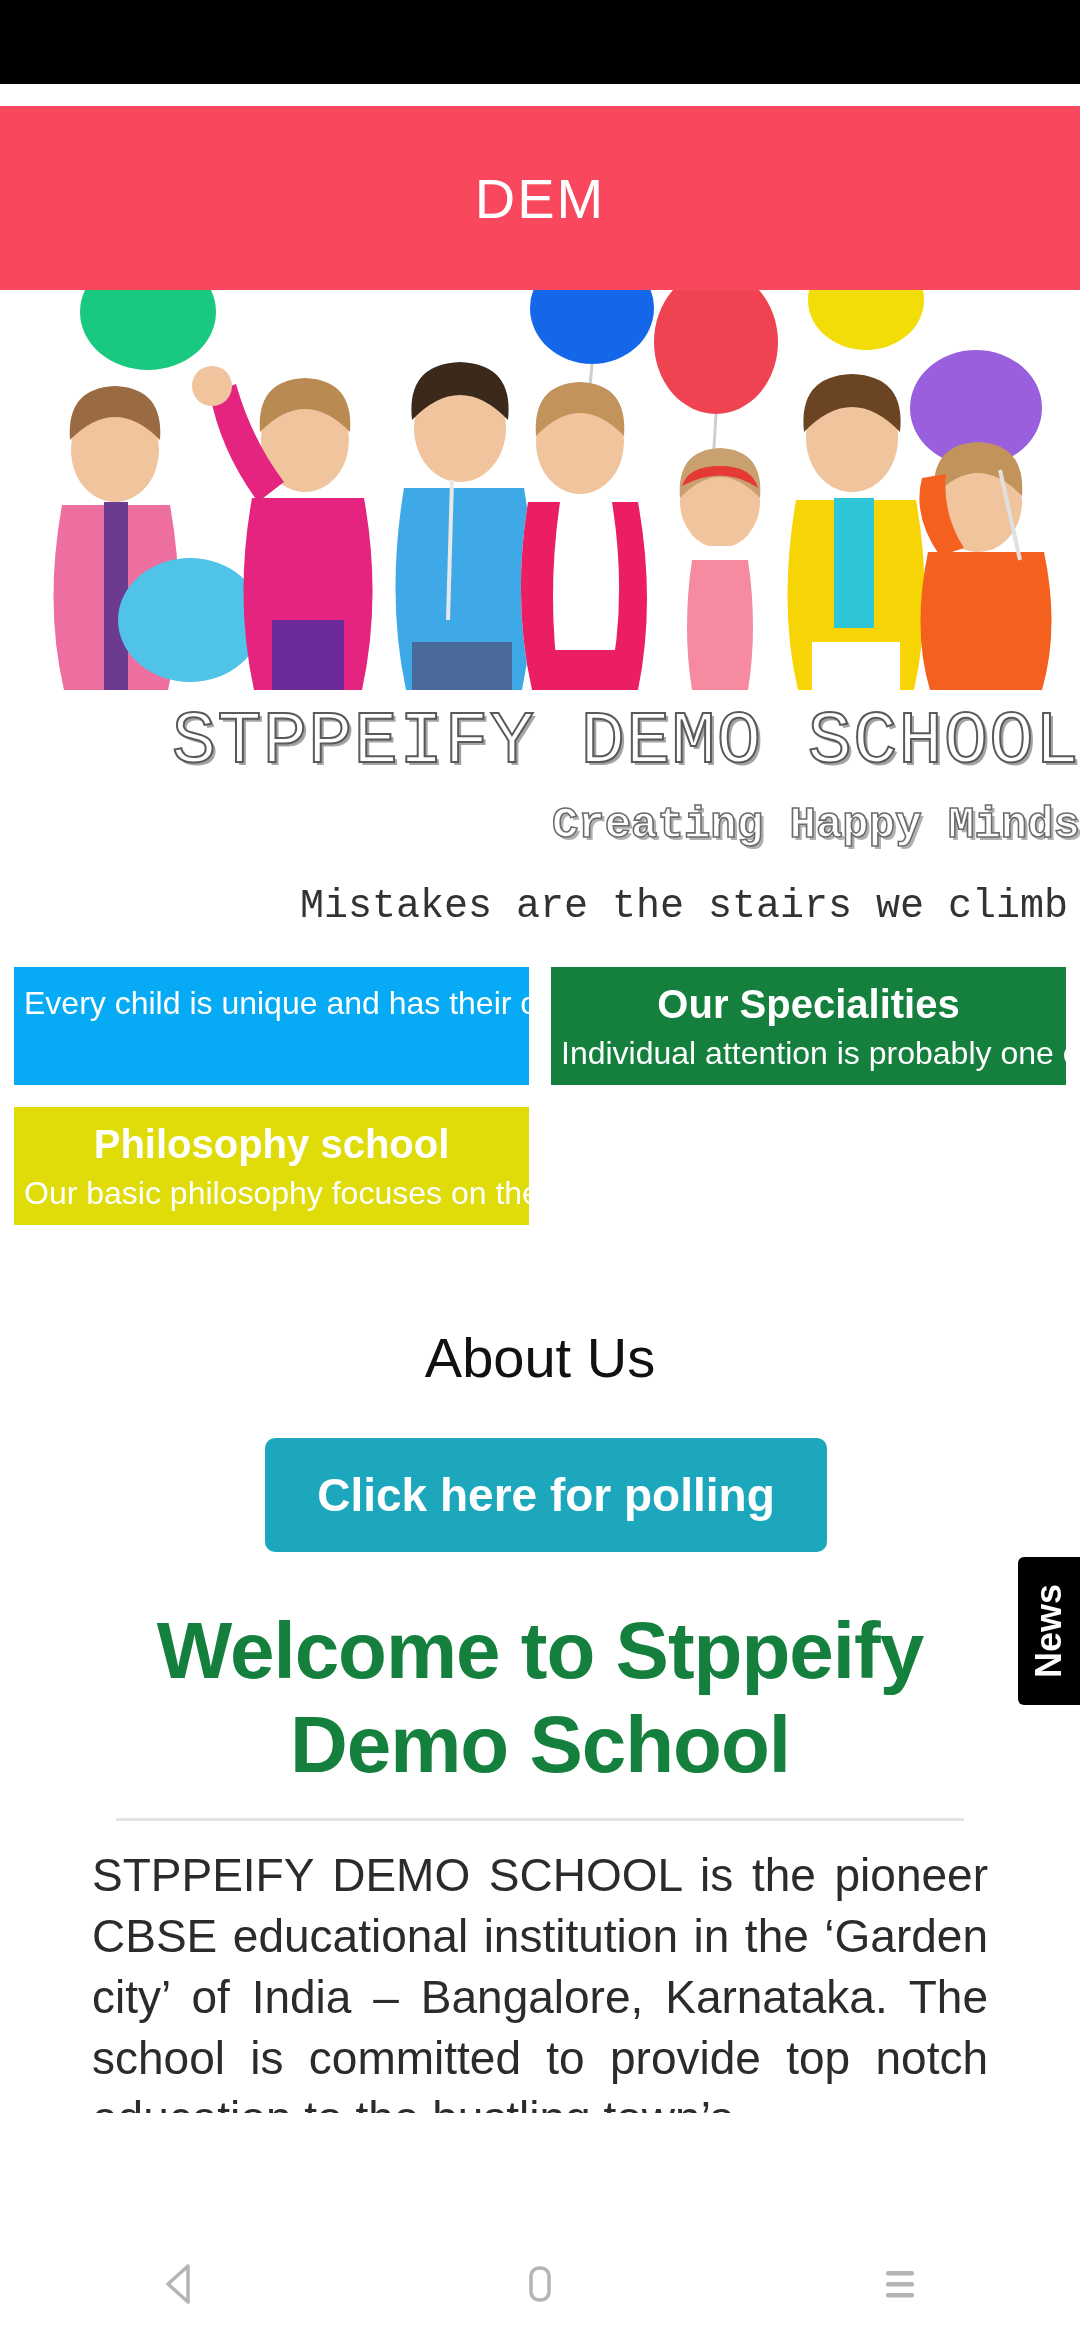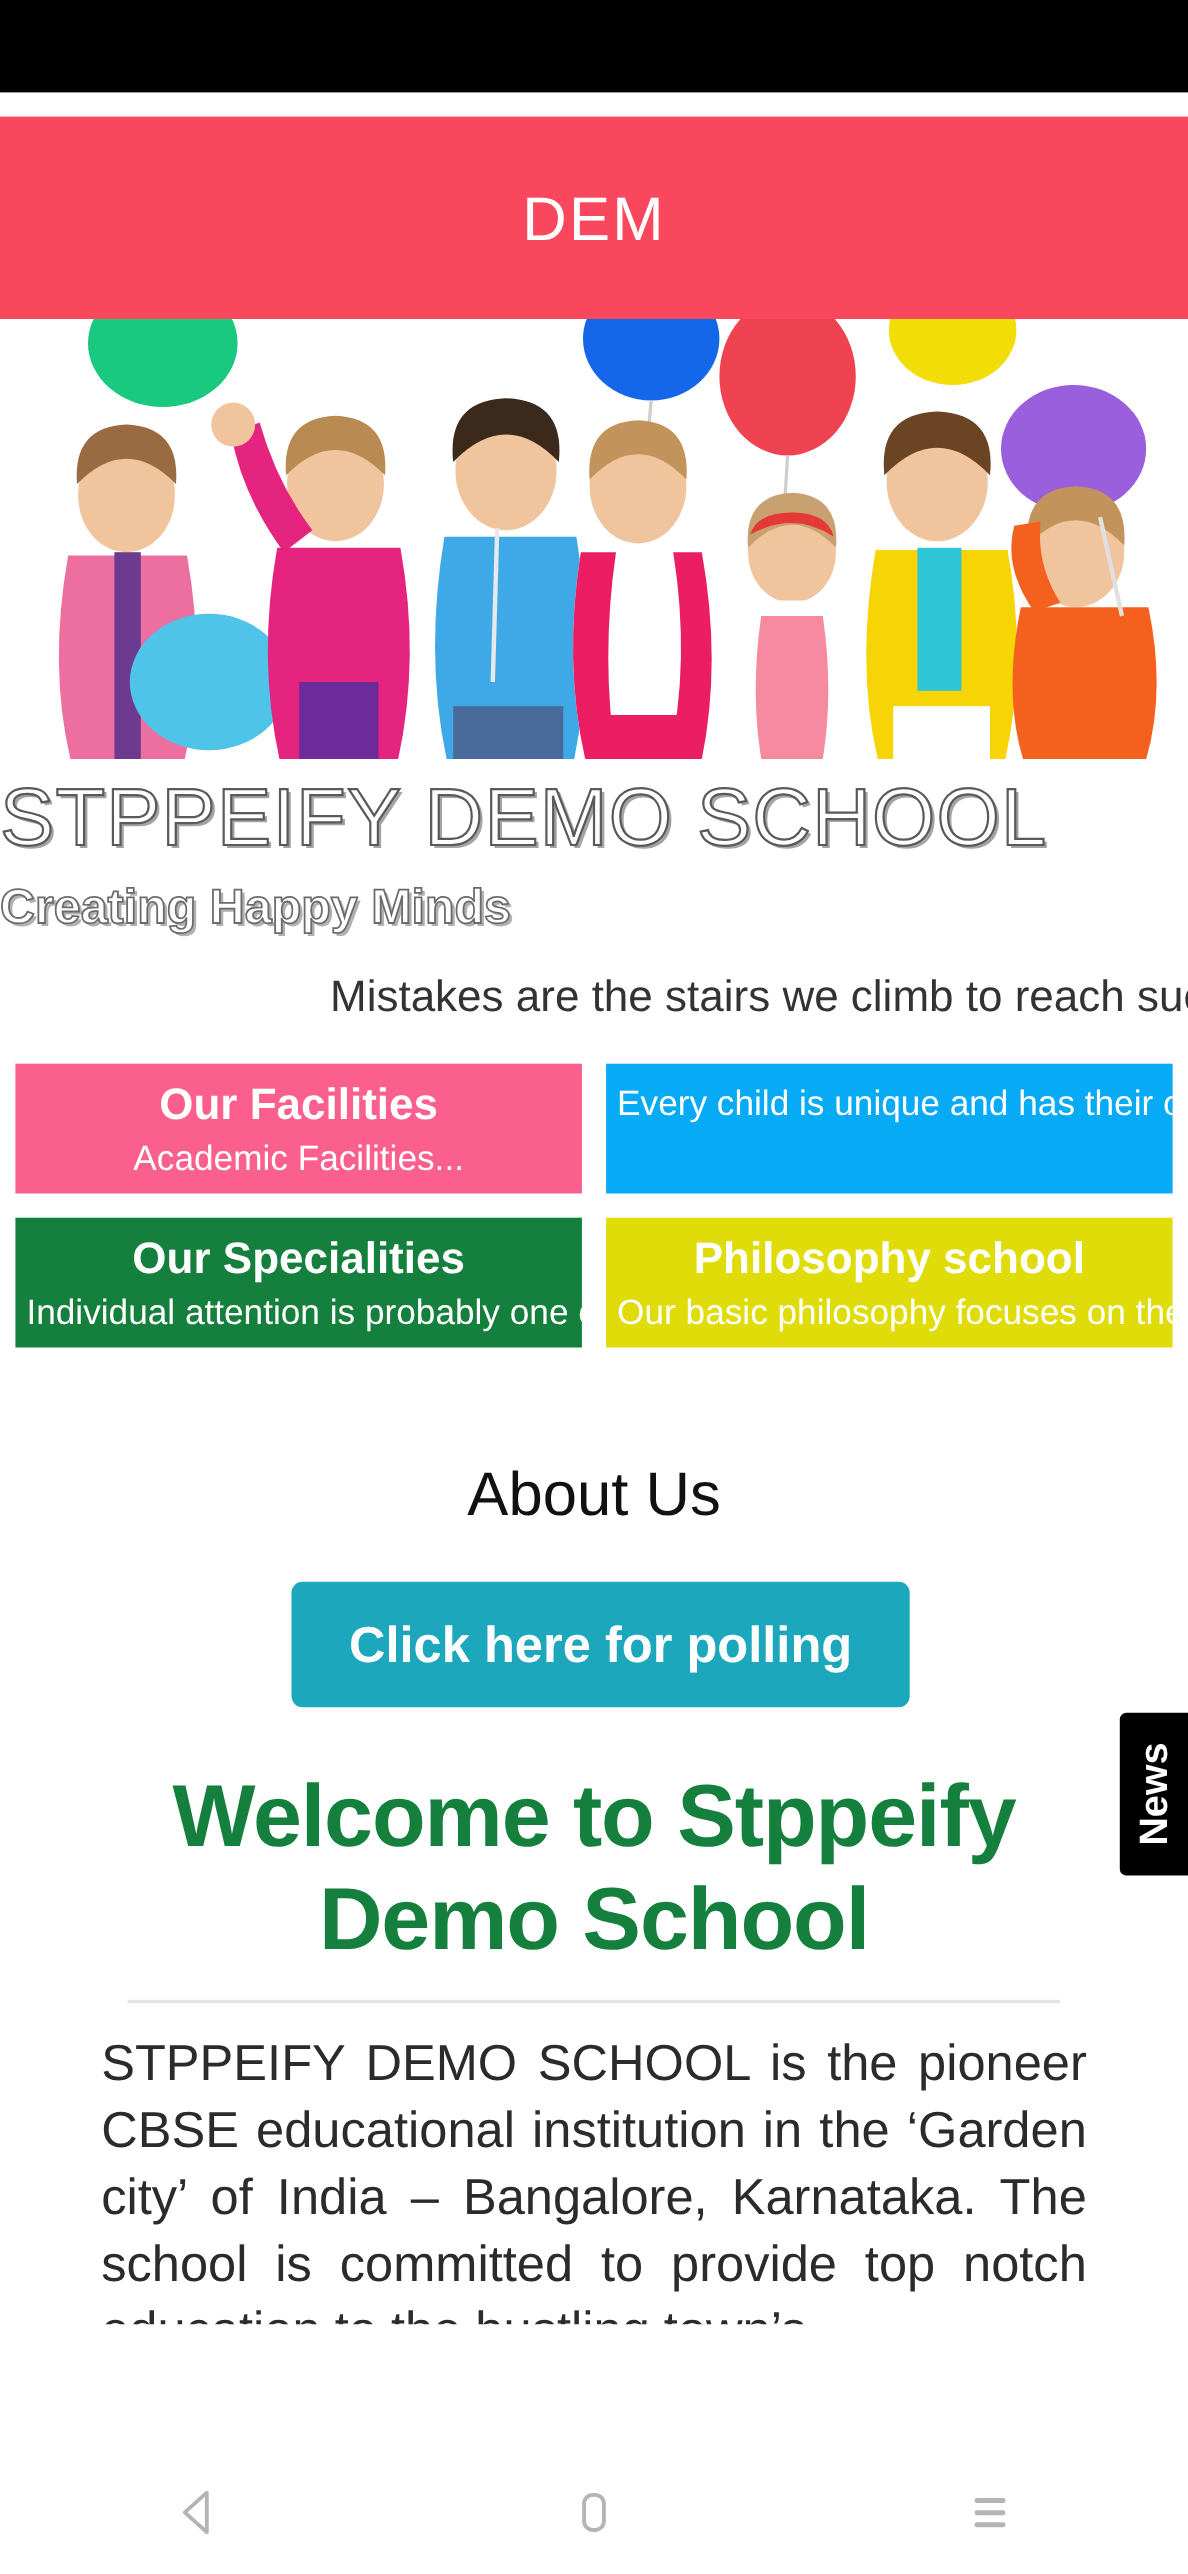--- a/index.html
+++ b/index.html
@@ -41,21 +41,21 @@
     position:relative;
     width:100%;
     height:400px;
     background:#ffffff;
     overflow:hidden;
   }
   .banner-inner { position:absolute; inset:0; }
   .banner svg { display:block; width:100%; height:100%; }
 
   
-  .identity { text-align:left; padding-top:14px; }
+  .identity { text-align:right; padding-top:14px;font-family:Liberation Mono, monospace; }
   .school-name {
     font-size:74px;
     font-weight:400;
     letter-spacing:1px;
     color:#ffffff;
     -webkit-text-stroke:2px #5a5a5a;
     text-shadow:3px 3px 0 rgba(90,90,90,.55);
     white-space:nowrap;
     line-height:1.05;
   }
@@ -271,24 +271,20 @@
 </div>
 
 <div class="identity">
   <div class="school-name">STPPEIFY DEMO SCHOOL</div>
   <div class="school-tagline">Creating Happy Minds</div>
   <div class="marquee">Mistakes are the stairs we climb to reach suc</div>
 </div>
 
 <div class="tiles">
 
-  <div class="tile tile-0">
-    <div class="tile-title">Our Facilities</div>
-    <div class="tile-sub">Academic Facilities...</div>
-  </div>
 
   <div class="tile tile-1">
     <div class="tile-sub">Every child is unique and has their ow</div>
   </div>
 
   <div class="tile tile-2">
     <div class="tile-title">Our Specialities</div>
     <div class="tile-sub">Individual attention is probably one of</div>
   </div>
 

